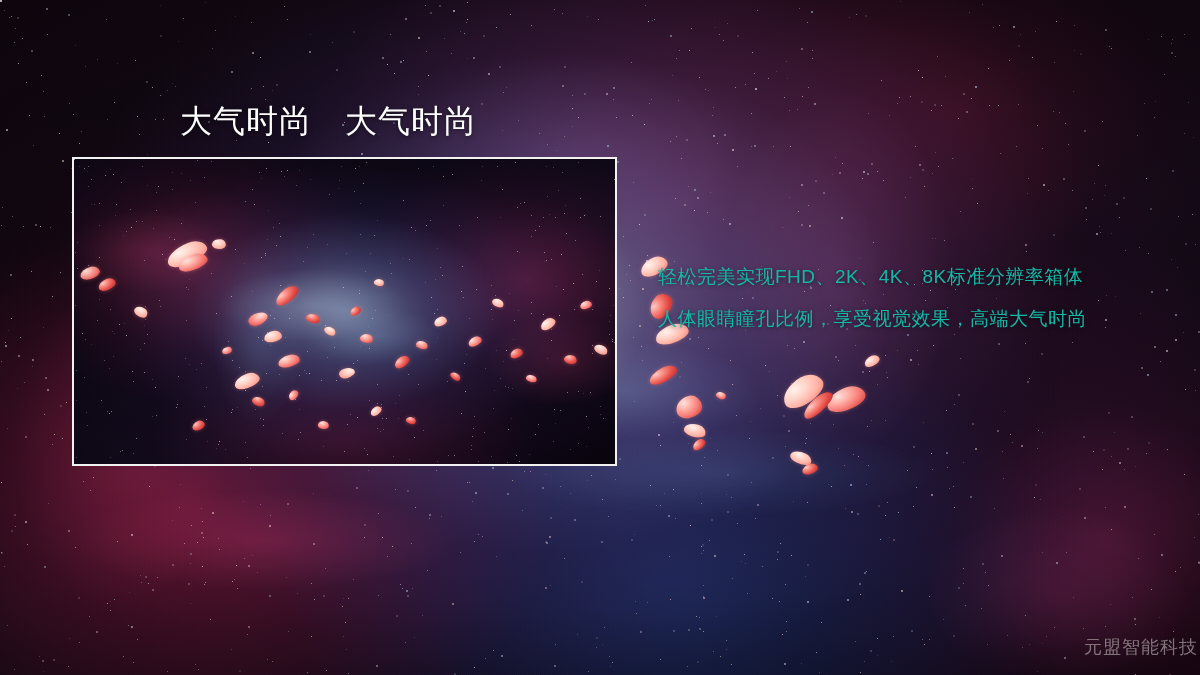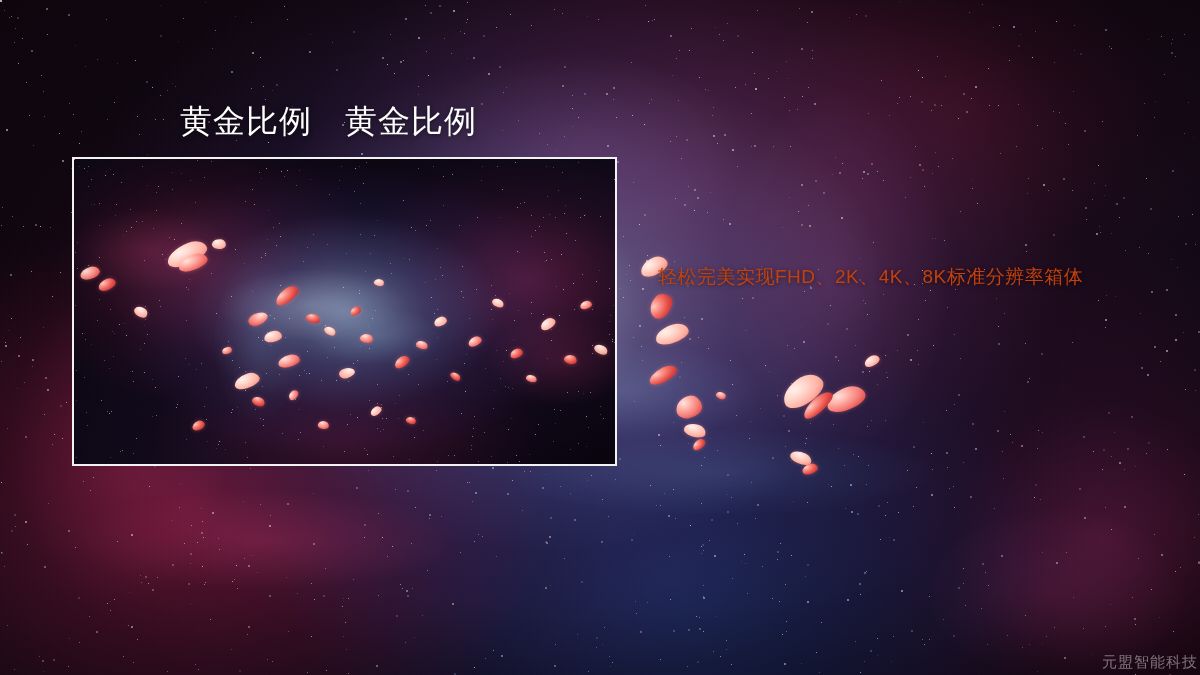--- a/index.html
+++ b/index.html
@@ -184,30 +184,30 @@
   }
   #body-text {
     position: absolute;
     left: 658px;
     top: 256px;
     width: 520px;
   }
   .body-line {
     font-size: 19px;
     line-height: 42px;
-    color: #c2410c;
+    color: #14b8a6;
     letter-spacing: .5px;
     white-space: pre;
     text-shadow: 0 1px 4px rgba(0,0,0,0.5);
   }
   #watermark {
     position: absolute;
     right: 2px;
-    bottom: 0;
-    font-size: 15px;
+    bottom: 15px;
+    font-size: 18px;
     line-height: 26px;
     color: rgba(208,200,200,0.55);
     letter-spacing: 1px;
     white-space: pre;
   }
 </style>
 </head>
 <body>
 
 <div id="slide">
@@ -277,21 +277,22 @@
       <div class="petal deep" style="left: 692px; top: 440px; width: 14px; height: 9px; transform: rotate(-34deg); opacity: 1;"></div>
       <div class="petal pale" style="left: 781px; top: 378px; width: 44px; height: 26px; transform: rotate(-30deg); opacity: 1;"></div>
       <div class="petal" style="left: 826px; top: 388px; width: 40px; height: 22px; transform: rotate(-18deg); opacity: 1;"></div>
       <div class="petal deep" style="left: 800px; top: 398px; width: 36px; height: 14px; transform: rotate(-40deg); opacity: 1;"></div>
       <div class="petal pale" style="left: 790px; top: 452px; width: 22px; height: 12px; transform: rotate(24deg); opacity: 1;"></div>
       <div class="petal deep" style="left: 802px; top: 464px; width: 16px; height: 10px; transform: rotate(-14deg); opacity: 1;"></div>
       <div class="petal" style="left: 716px; top: 392px; width: 10px; height: 7px; transform: rotate(30deg); opacity: 1;"></div>
       <div class="petal pale" style="left: 864px; top: 356px; width: 16px; height: 10px; transform: rotate(-24deg); opacity: 1;"></div>
     </div>
 
-  <div id="title">黄金比例　黄金比例</div>
+  <div id="title">大气时尚　大气时尚</div>
 
   <div id="body-text">
     <div class="body-line">轻松完美实现FHD、2K、4K、8K标准分辨率箱体</div>
+    <div class="body-line">人体眼睛瞳孔比例，享受视觉效果，高端大气时尚</div>
   </div>
 
   <div id="watermark">元盟智能科技</div>
 
 </div>
 
 </body></html>

